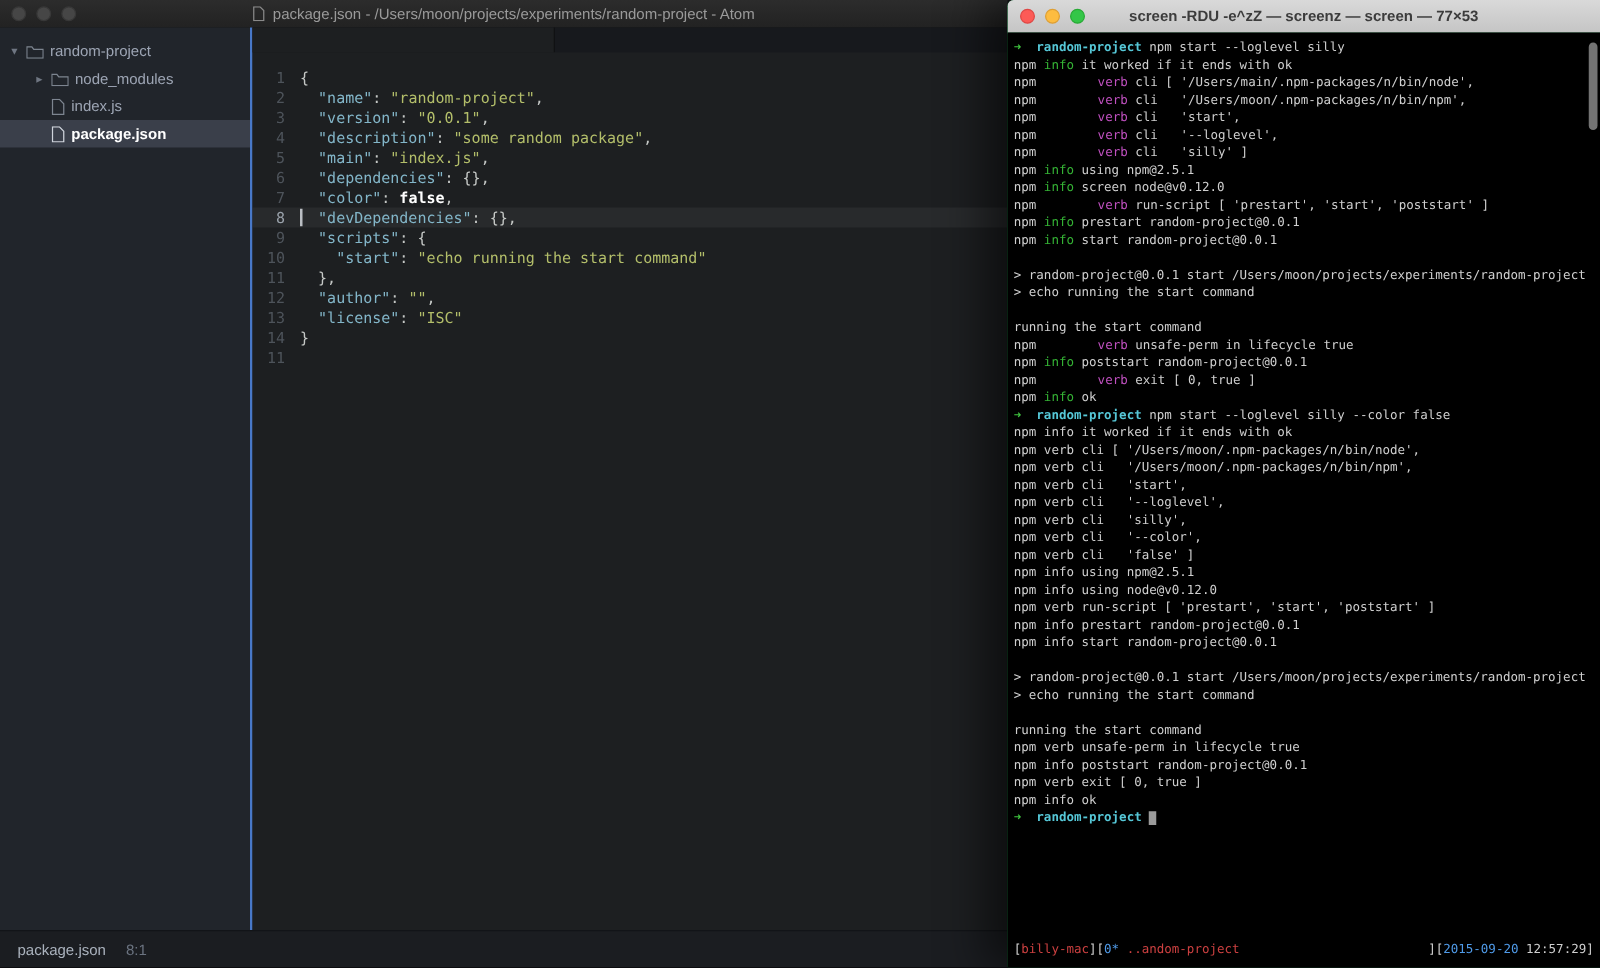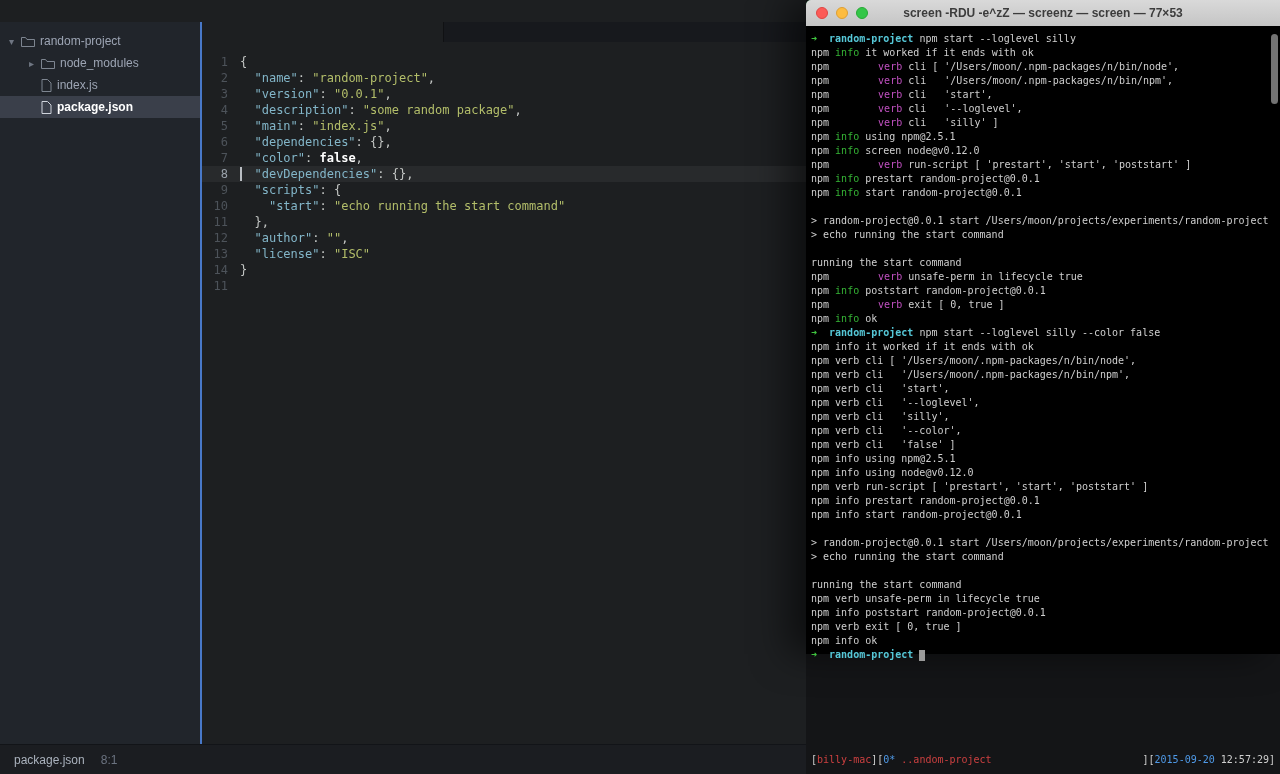--- a/index.html
+++ b/index.html
@@ -40,21 +40,21 @@
 
   .atom-status{position:absolute;left:0;bottom:0;width:806px;height:30px;background:#1b1d21;border-top:1px solid #121418;display:flex;align-items:center;padding:0 14px;box-sizing:border-box;font-size:12px;color:#9099a6;}
   .status-left{display:flex;gap:16px;align-items:center;}
   .status-right{margin-left:auto;display:flex;gap:29px;align-items:flex-end;margin-top:44px;}
   .status-file{color:#aab2bd;}
   .status-pos{color:#6b7380;}
   .status-enc,.status-grammar{color:#8a919d;}
   .updates{color:#7dd3fc;display:flex;gap:5px;align-items:center;}
 
   
-  .term{position:absolute;left:806px;top:0;width:474px;height:654px;background:#15803d;box-shadow:-18px 0 36px rgba(0,0,0,.55);border-radius:5px 0 0 0;}
+  .term{position:absolute;left:806px;top:0;width:474px;height:774px;background:#15803d;box-shadow:-18px 0 36px rgba(0,0,0,.55);border-radius:5px 0 0 0;}
   .term-titlebar{position:absolute;left:0;top:0;right:0;height:26px;background:linear-gradient(#d9d9d9,#c5c5c5);border-bottom:1px solid #9e9e9e;border-radius:5px 0 0 0;display:flex;align-items:center;justify-content:center;}
   .term-title{font-size:12px;color:#3c3c3c;font-weight:bold;white-space:nowrap;}
   .term .tl-group{left:10px;top:7px;}
   .tl.red{background:#fc5b57;border:1px solid #df4744;}
   .tl.yellow{background:#fdbc40;border:1px solid #de9f34;}
   .tl.green{background:#34c648;border:1px solid #27aa35;}
 
   .term-body{position:absolute;left:0;top:26px;right:0;bottom:0;background:#000;padding:6px 5px;box-sizing:border-box;font-family:"DejaVu Sans Mono","DejaVu Sans",monospace;font-size:10px;}
   .tline{height:14px;line-height:14px;white-space:pre;}
   .c-w{color:#cfcfcf;}
@@ -69,20 +69,33 @@
   .screen-status .spacer{flex:1;}
   .term-scrollbar{position:absolute;right:2px;top:8px;width:7px;height:70px;background:rgba(255,255,255,.45);border-radius:4px;}
 </style>
 </head>
 <body>
 
 <div class="stage">
 
   <section class="atom">
 
+    <header class="atom-titlebar">
+      <div class="tl-group">
+        <span class="tl dim"></span>
+        <span class="tl dim"></span>
+        <span class="tl dim"></span>
+      </div>
+      <div class="atom-title">
+        <svg width="10" height="12" viewBox="0 0 10 12">
+            <path d="M1 .5h5L9 3.5v8H1z" fill="none" stroke="#8a8a8a"></path>
+          </svg>
+        <span>package.json - /Users/moon/projects/experiments/random-project - Atom</span>
+      </div>
+    </header>
 
     <aside class="tree">
       <div class="trow" style="padding-left:7px">
         <span class="chev">▾</span>
         <svg class="ticon" width="14" height="11" viewBox="0 0 14 11">
             <path d="M.5 1.5h4l1.5 2h7.5v7H.5z" fill="none" stroke="#7d8590"></path>
           </svg>
         <span>random-project</span>
       </div>
       <div class="trow" style="padding-left:27px">
@@ -183,21 +196,21 @@
         <span class="tl yellow"></span>
         <span class="tl green"></span>
       </div>
       <span class="term-title">screen -RDU -e^zZ — screenz — screen — 77×53</span>
     </header>
 
     <div class="term-body">
       <div id="term-lines">
           <div class="tline"><span class="c-ag">➜  </span><span class="c-c">random-project </span><span class="c-w">npm start --loglevel silly</span></div>
           <div class="tline"><span class="c-w">npm </span><span class="c-g">info</span><span class="c-w"> it worked if it ends with ok</span></div>
-          <div class="tline"><span class="c-w">npm </span><span class="c-m">verb</span><span class="c-w"> cli [ '/Users/moon/.npm-packages/n/bin/node',</span></div>
+          <div class="tline"><span class="c-w">npm </span><span class="c-m">verb</span><span class="c-w"> cli [ '/Users/main/.npm-packages/n/bin/node',</span></div>
           <div class="tline"><span class="c-w">npm </span><span class="c-m">verb</span><span class="c-w"> cli   '/Users/moon/.npm-packages/n/bin/npm',</span></div>
           <div class="tline"><span class="c-w">npm </span><span class="c-m">verb</span><span class="c-w"> cli   'start',</span></div>
           <div class="tline"><span class="c-w">npm </span><span class="c-m">verb</span><span class="c-w"> cli   '--loglevel',</span></div>
           <div class="tline"><span class="c-w">npm </span><span class="c-m">verb</span><span class="c-w"> cli   'silly' ]</span></div>
           <div class="tline"><span class="c-w">npm </span><span class="c-g">info</span><span class="c-w"> using npm@2.5.1</span></div>
           <div class="tline"><span class="c-w">npm </span><span class="c-g">info</span><span class="c-w"> screen node@v0.12.0</span></div>
           <div class="tline"><span class="c-w">npm </span><span class="c-m">verb</span><span class="c-w"> run-script [ 'prestart', 'start', 'poststart' ]</span></div>
           <div class="tline"><span class="c-w">npm </span><span class="c-g">info</span><span class="c-w"> prestart random-project@0.0.1</span></div>
           <div class="tline"><span class="c-w">npm </span><span class="c-g">info</span><span class="c-w"> start random-project@0.0.1</span></div>
           <div class="tline"></div>

